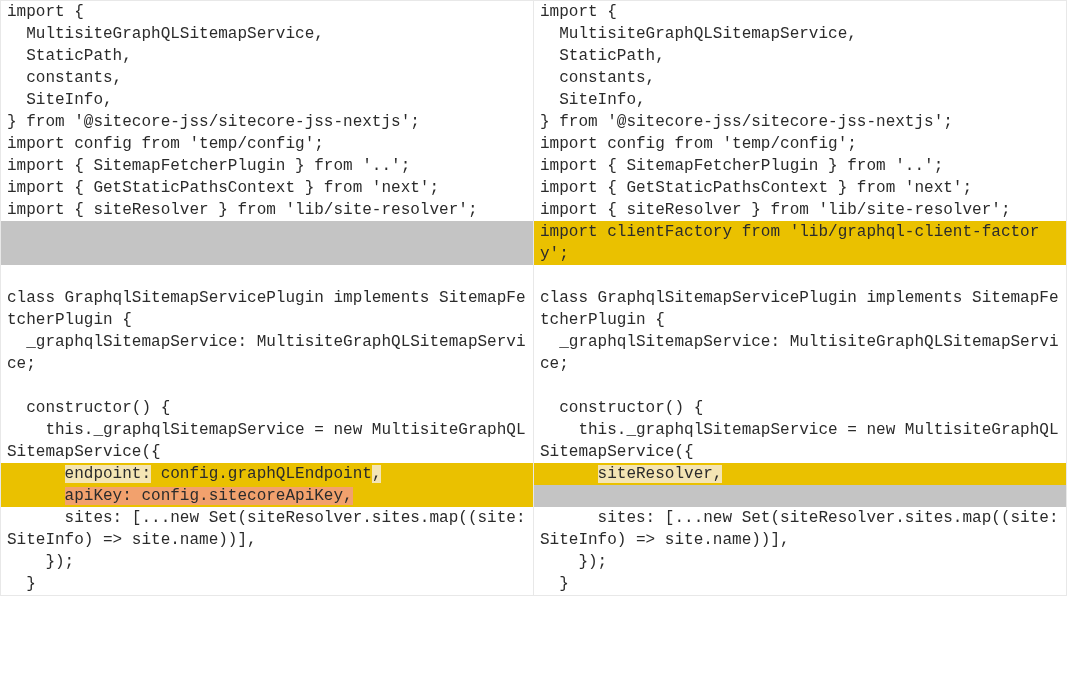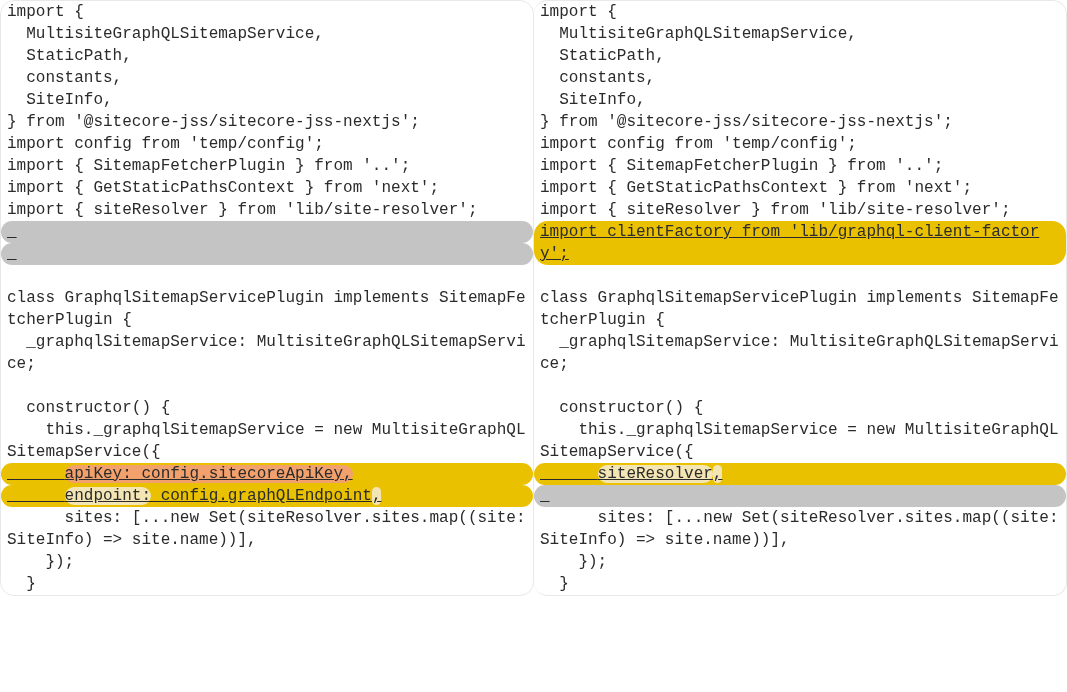--- a/index.html
+++ b/index.html
@@ -1,15 +1,15 @@
 <!DOCTYPE html>
 <html><head>
 <meta charset="utf-8">
 <style>
-  * { box-sizing: border-box; border-radius: 14px; }
+  * { box-sizing: border-box; }
   html, body {
     margin: 0; padding: 0;
     width: 1067px; height: 692px;
     font-family: "Courier New", Courier, monospace;
     font-size: 16px;
     line-height: 22px;
     color: #2b2b2b;
     background: #ffffff;
   }
   .diff-container {
@@ -32,21 +32,21 @@
     background: #eac100;
   }
   .hl-missing {
     background: #c4c4c4;
   }
   span.seg-add { background: #eac100; }
   span.seg-light { background: #f4e5b4; }
   span.seg-orange { background: #f2a16d; }
 
   
-  .full { display: block; text-decoration: underline; }
+  .full { display: block; }
 </style>
 </head>
 <body>
 
 <div class="diff-container">
 
   <div class="pane">
     <div class="line">import {</div>
     <div class="line">  MultisiteGraphQLSitemapService,</div>
     <div class="line">  StaticPath,</div>
@@ -59,23 +59,23 @@
     <div class="line">import { siteResolver } from 'lib/site-resolver';</div>
     <div class="line hl-missing full"> </div>
     <div class="line hl-missing full"> </div>
     <div class="line blank-line"></div>
     <div class="line">class GraphqlSitemapServicePlugin implements SitemapFetcherPlugin {</div>
     <div class="line">  _graphqlSitemapService: MultisiteGraphQLSitemapService;</div>
     <div class="line blank-line"></div>
     <div class="line">  constructor() {</div>
     <div class="line">    this._graphqlSitemapService = new MultisiteGraphQLSitemapService({</div>
 
+    <div class="line hl-add-line full"><span class="seg-add">      </span><span class="seg-light">endpoint:</span><span class="seg-add"> config.graphQLEndpoint</span><span class="seg-light">,</span></div>
+
     <div class="line hl-add-line full"><span class="seg-add">      </span><span class="seg-orange">apiKey: config.sitecoreApiKey,</span></div>
-
-    <div class="line hl-add-line full"><span class="seg-add">      </span><span class="seg-light">endpoint:</span><span class="seg-add"> config.graphQLEndpoint</span><span class="seg-light">,</span></div>
 
     <div class="line">      sites: [...new Set(siteResolver.sites.map((site: SiteInfo) =&gt; site.name))],</div>
     <div class="line">    });</div>
     <div class="line">  }</div>
   </div>
 
   <div class="pane">
     <div class="line">import {</div>
     <div class="line">  MultisiteGraphQLSitemapService,</div>
     <div class="line">  StaticPath,</div>

